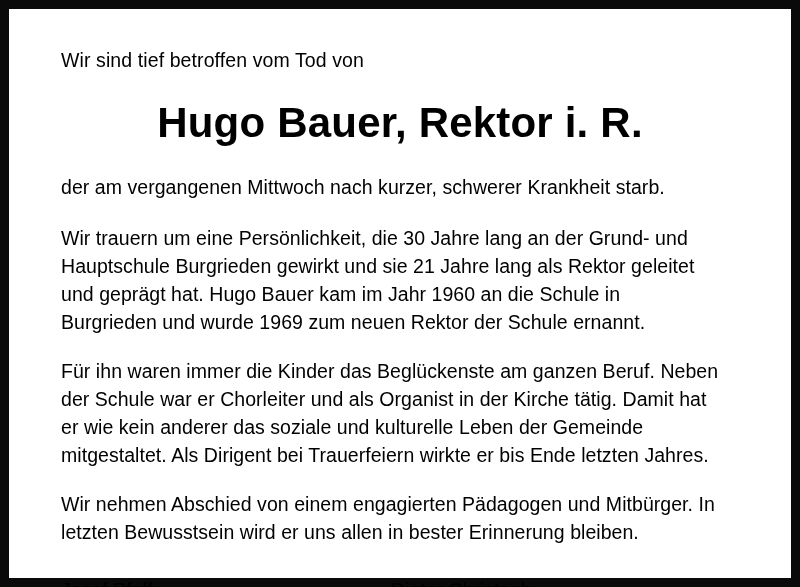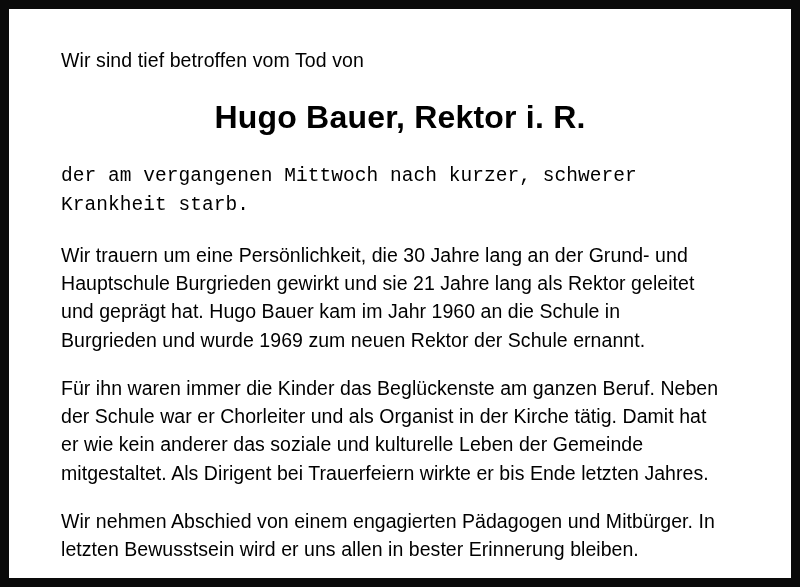--- a/index.html
+++ b/index.html
@@ -24,39 +24,38 @@
     display: block;
   }
   .intro-line {
     font-size: 19.5px;
     line-height: 1.35;
     margin: 8px 0 0 8px;
     letter-spacing: 0.1px;
   }
   .name-block {
     text-align: center;
-    font-size: 32px;
+    font-size: 42px;
     font-weight: bold;
     letter-spacing: 0.2px;
     margin: 26px 0 26px 0;
     white-space: nowrap;
   }
   .para {
     font-size: 19.5px;
     line-height: 1.45;
     margin: 0 0 20px 8px;
     max-width: 660px;
     letter-spacing: 0.05px;
   }
   .para.tight {
     margin-bottom: 18px;
   }
   .para.single {
     margin-bottom: 22px;
-    font-family: Liberation Mono, monospace;
   }
   .signatures {
     margin: 30px 0 0 8px;
     display: flex;
     flex-direction: row;
   }
   .sig-col {
     font-size: 19.5px;
     line-height: 1.45;
   }

